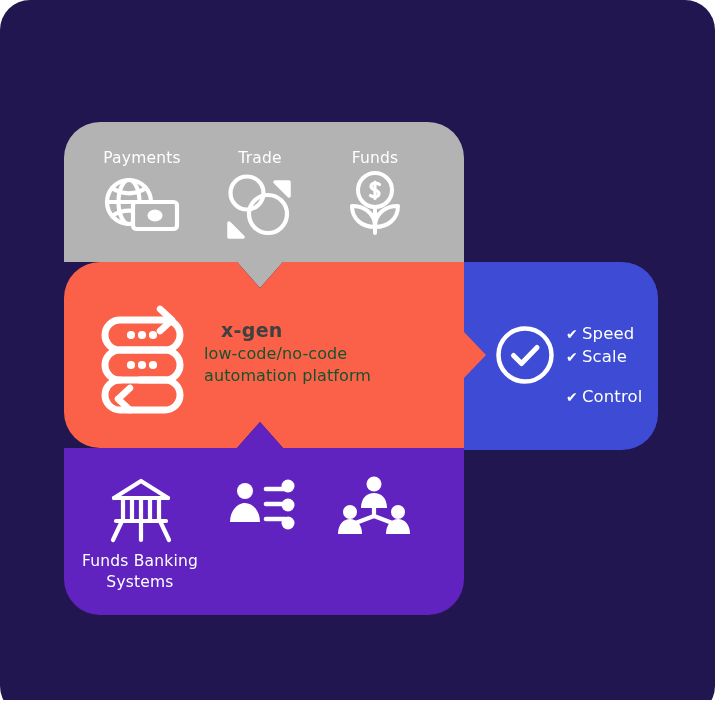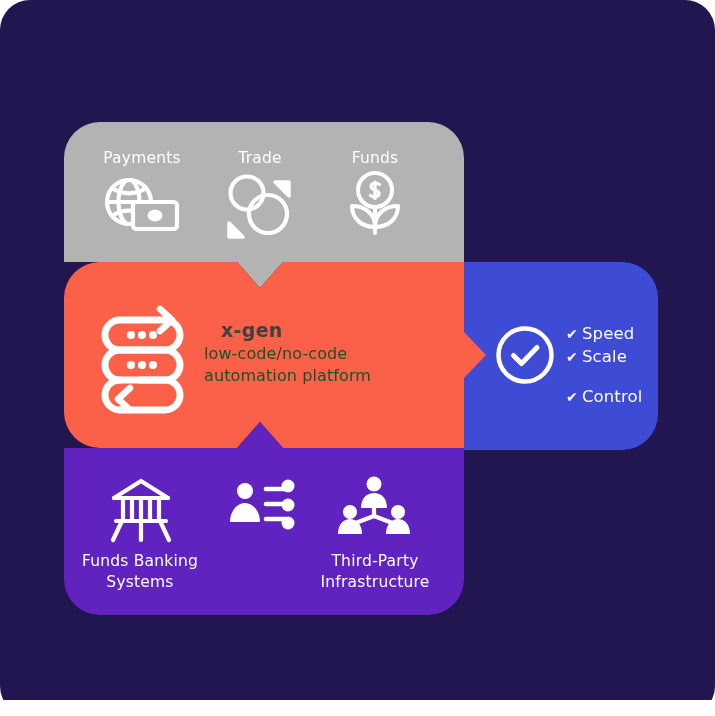--- a/index.html
+++ b/index.html
@@ -216,17 +216,13 @@
     <span class="bullet-check">✔</span><span>Scale</span>
   </div>
   <div class="bullet-row" style="left:566px; top:370px;margin-top:17px;">
     <span class="bullet-check">✔</span><span>Control</span>
   </div>
 
   <div class="lbl botlbl" style="left:140px; top:551px;">
     <div>Funds Banking</div>
     <div>Systems</div>
   </div>
-  <div class="lbl botlbl" style="left:375px; top:551px;">
-    <div>Third-Party</div>
-    <div>Infrastructure</div>
-  </div>
 </div>
 
 </body></html>

